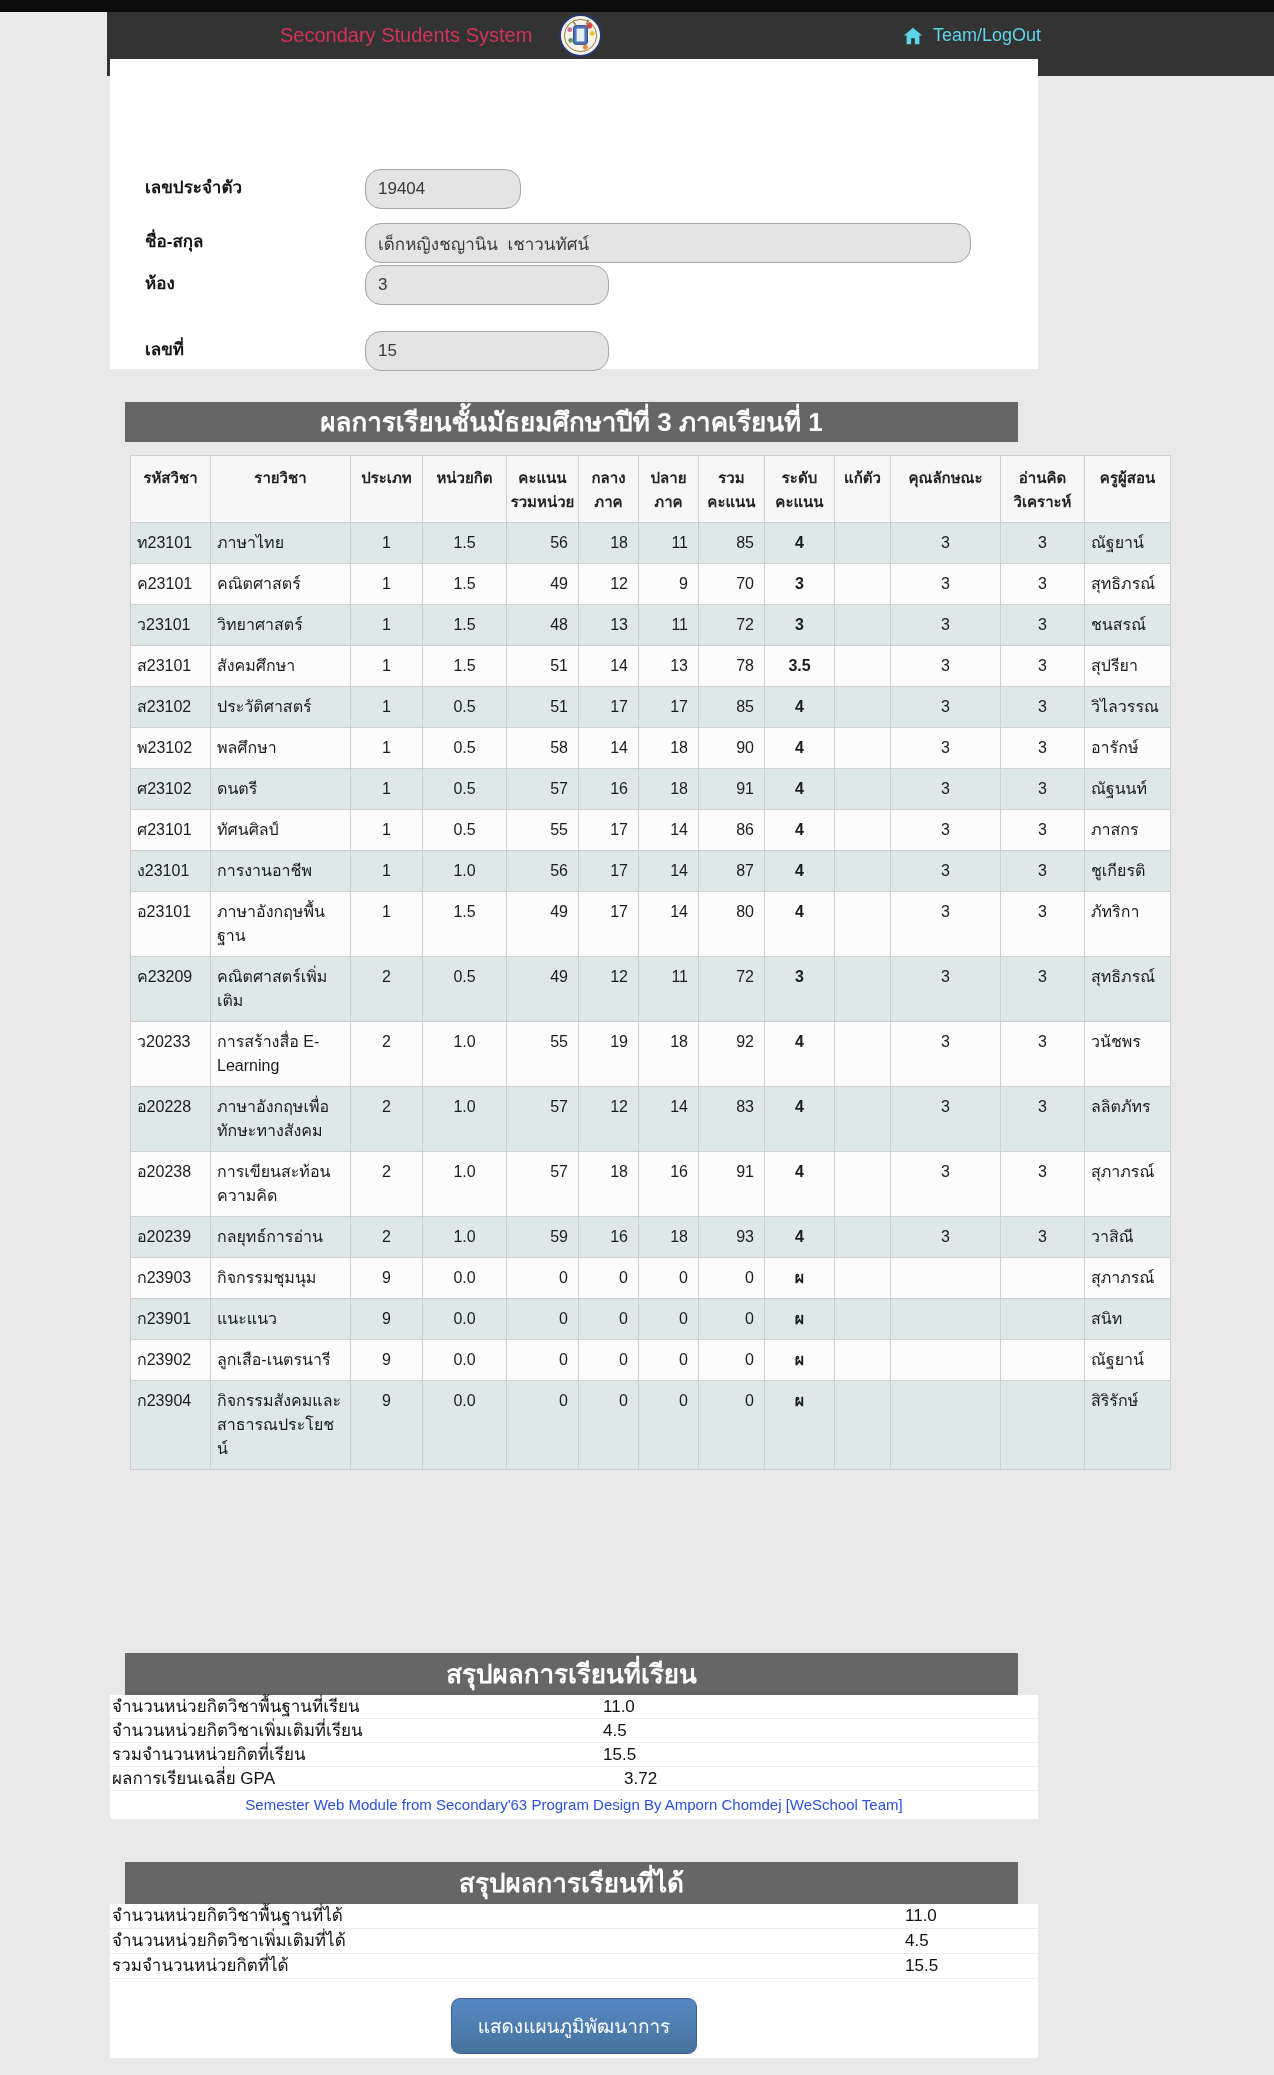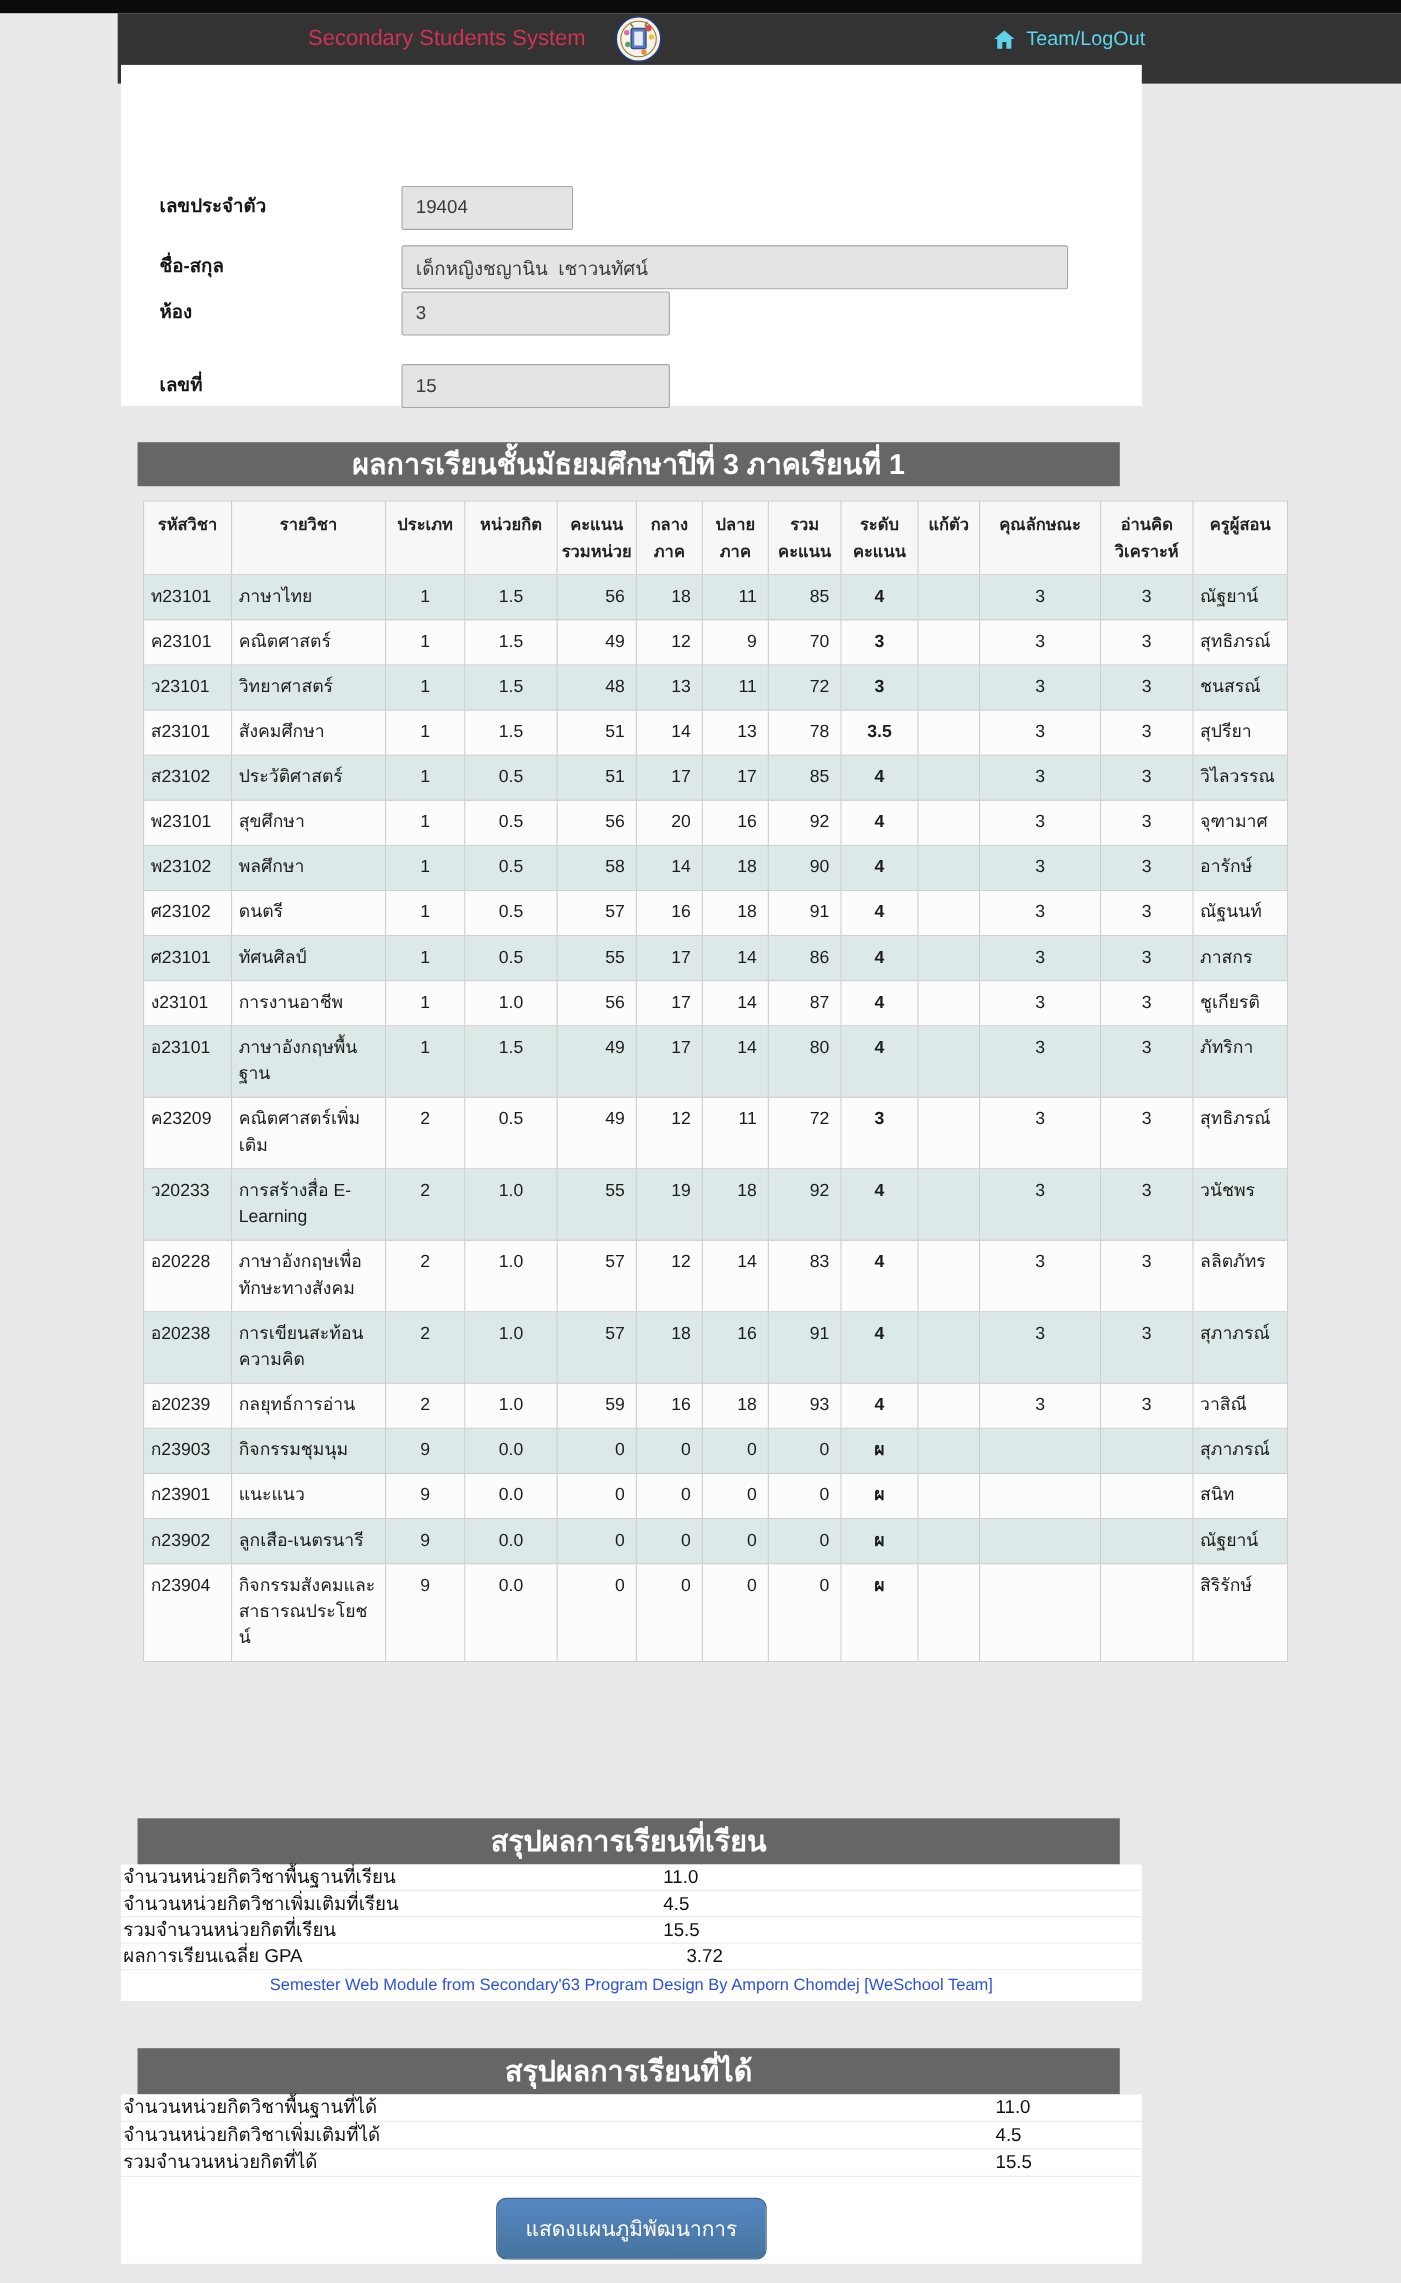--- a/index.html
+++ b/index.html
@@ -12,21 +12,21 @@
   .brand{position:absolute;left:173px;top:0;height:47px;line-height:47px;font-size:20px;color:#d23356;}
   .logo{position:absolute;left:452px;top:2px;width:43px;height:43px;}
   .nav-right{position:absolute;left:795px;top:0;height:47px;display:flex;align-items:center;gap:9px;cursor:pointer;}
   .nav-right .txt{font-size:18px;color:#5ed4ea;}
   .home-svg{width:22px;height:22px;display:block;}
 
   
   .form-panel{position:absolute;left:110px;top:59px;width:928px;height:310px;background:#ffffff;}
   .form-row{position:absolute;left:0;width:100%;height:42px;}
   .f-label{position:absolute;left:35px;top:0;line-height:42px;font-size:17px;font-weight:bold;color:#151515;}
-  .f-input{position:absolute;left:255px;top:2px;height:38px;background:#e4e4e4;border:1px solid #a6a6a6;border-radius:2px;
+  .f-input{position:absolute;left:255px;top:2px;height:38px;background:#e4e4e4;border:1px solid #a6a6a6;border-radius:16px;
            font-family:inherit;font-size:17px;color:#3a3a3a;padding:0 12px;}
 
   
   .bar{position:absolute;left:125px;width:893px;height:40px;background:#666666;color:#ffffff;
        font-size:26px;font-weight:bold;text-align:center;line-height:40px;white-space:nowrap;}
   #report-title-bar{top:402px;}
   #summary-studied-bar{top:1653px;height:42px;line-height:42px;}
   #summary-earned-bar{top:1862px;height:42px;line-height:42px;}
 
   
@@ -211,35 +211,20 @@
           <td class="ar">17</td>
           <td class="ar">17</td>
           <td class="ar">85</td>
           <td class="ac bold">4</td>
           <td class="ac"></td>
           <td class="ac">3</td>
           <td class="ac">3</td>
           <td class="al">วิไล​วรรณ</td>
         </tr>
         <tr>
-          <td class="al">พ23101</td>
-          <td class="al">สุขศึกษา</td>
-          <td class="ac">1</td>
-          <td class="ac">0.5</td>
-          <td class="ar">56</td>
-          <td class="ar">20</td>
-          <td class="ar">16</td>
-          <td class="ar">92</td>
-          <td class="ac bold">4</td>
-          <td class="ac"></td>
-          <td class="ac">3</td>
-          <td class="ac">3</td>
-          <td class="al">จุฑามาศ</td>
-        </tr>
-        <tr>
           <td class="al">พ23102</td>
           <td class="al">พลศึกษา</td>
           <td class="ac">1</td>
           <td class="ac">0.5</td>
           <td class="ar">58</td>
           <td class="ar">14</td>
           <td class="ar">18</td>
           <td class="ar">90</td>
           <td class="ac bold">4</td>
           <td class="ac"></td>

